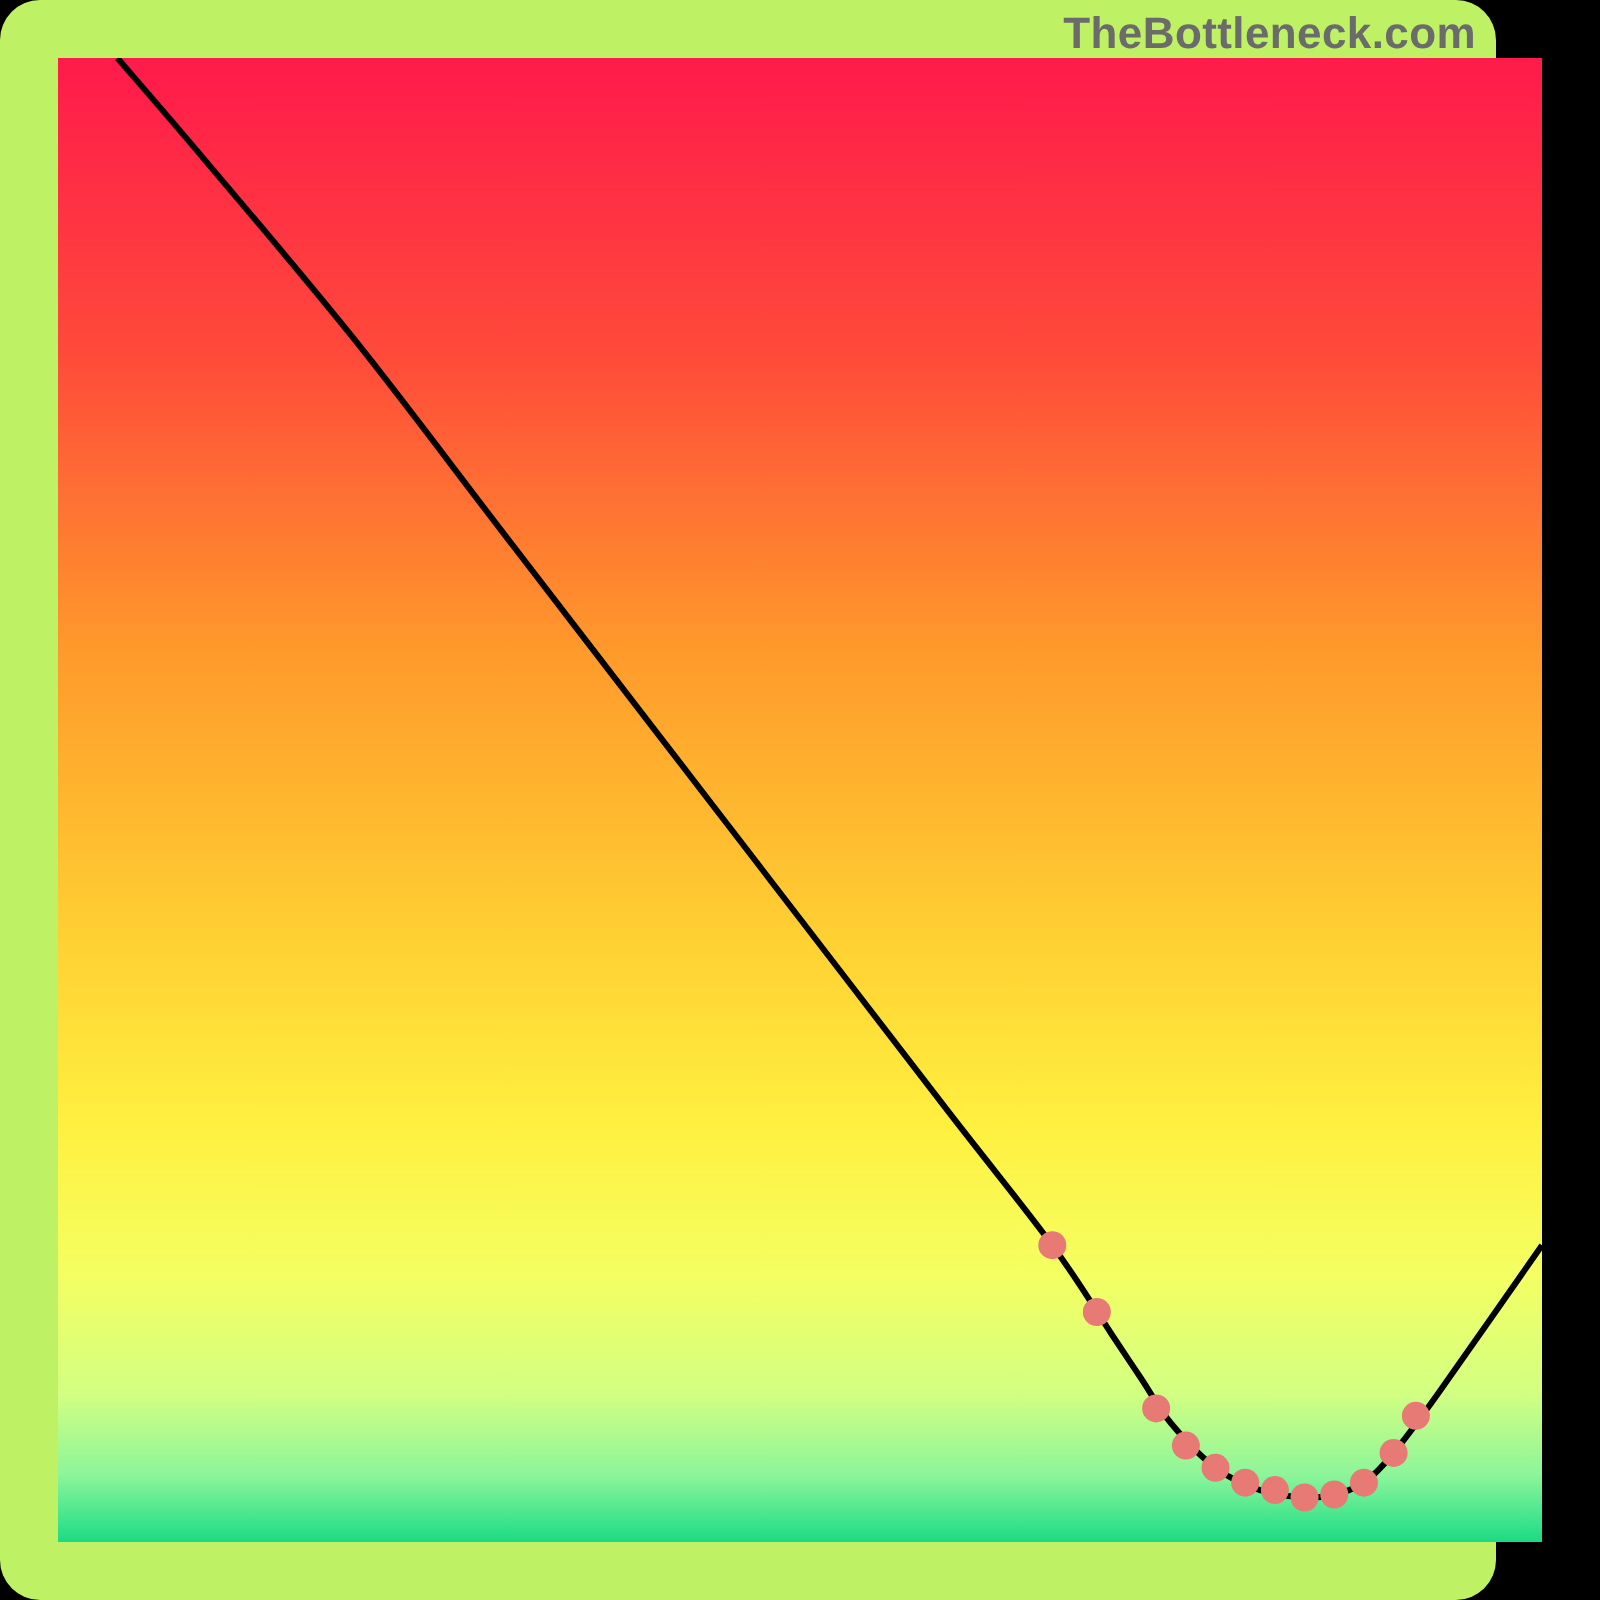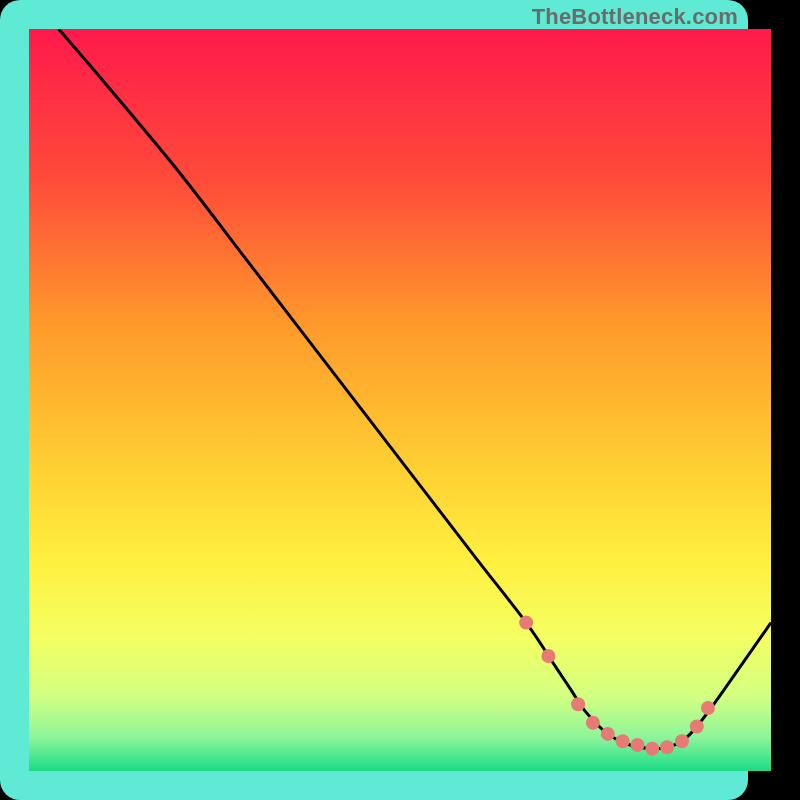--- a/index.html
+++ b/index.html
@@ -8,21 +8,21 @@
     width: 800px;
     height: 800px;
     background: #000;
     overflow: hidden;
     font-family: Arial, Helvetica, sans-serif;
   }
   .frame {
     position: relative;
     width: 748px;
     height: 800px;
-    background: #5eead4;
+    background: #bef264;
     border-radius: 20px;
   }
   .watermark {
     position: absolute;
     top: 4px;
     right: 10px;
     color: #6b6b6b;
     font-size: 22px;
     font-weight: 600;
     letter-spacing: 0.2px;

